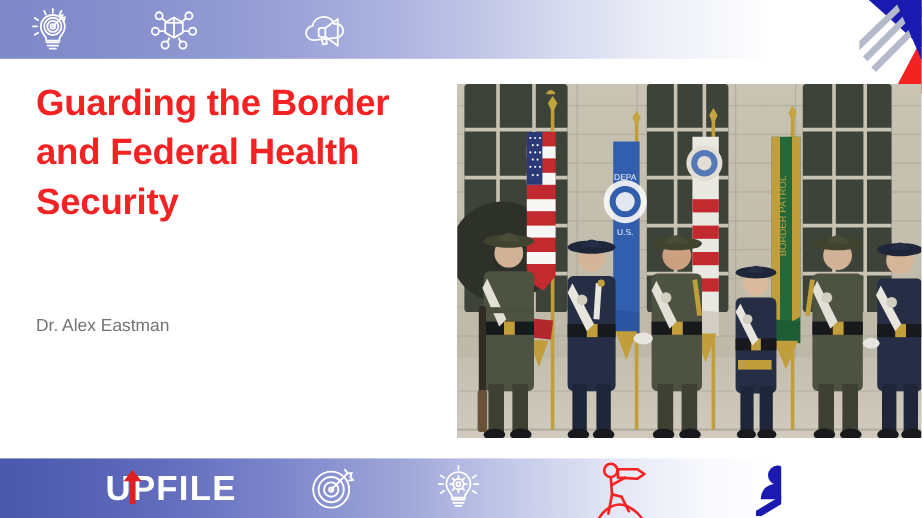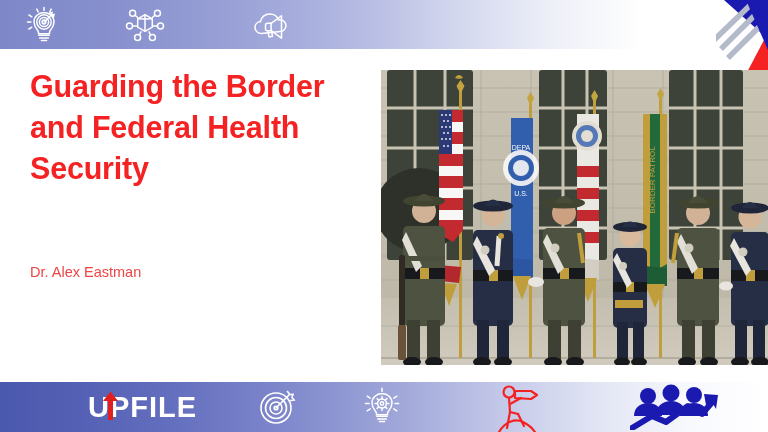--- a/index.html
+++ b/index.html
@@ -71,21 +71,21 @@
     font-size: 30.5px;
     line-height: 41px;
     letter-spacing: -0.2px;
     white-space: pre-line;
   }
   #slide-subtitle {
     position: absolute;
     left: 30px;
     top: 262px;
     margin: 0;
-    color: #ef4444;
+    color: #737373;
     font-family: "Liberation Sans", sans-serif;
     font-weight: normal;
     font-size: 14.5px;
     line-height: 20px;
     text-align: center;
   }
 
   
   #photo {
     position: absolute;
@@ -95,21 +95,21 @@
     height: 295px;
     overflow: hidden;
     background: #b9b3a4;
   }
   #photo svg { display: block; }
 
   
   #bottom-bar {
     position: absolute;
     left: 0; bottom: 0;
-    width: 768px; height: 50px;
+    width: 651px; height: 50px;
     background: linear-gradient(90deg,
         #4a58ad 0%,
         #5460b4 10%,
         #636ebe 22%,
         #7d86cb 36%,
         #9ba3d7 50%,
         #c0c5e7 64%,
         #e2e5f4 78%,
         #f8f9fd 90%,
         #ffffff 100%);

